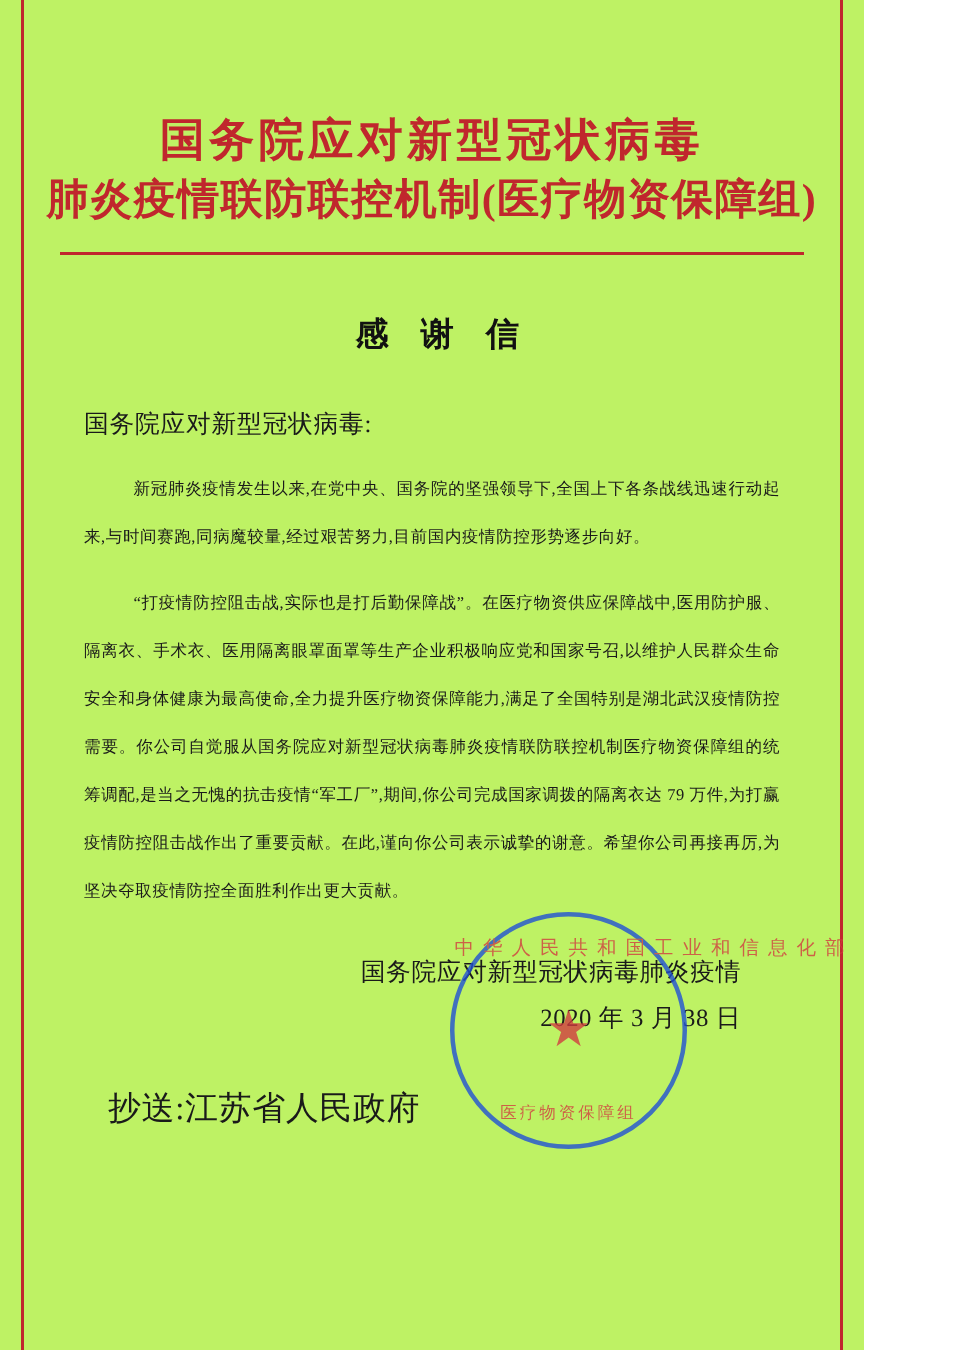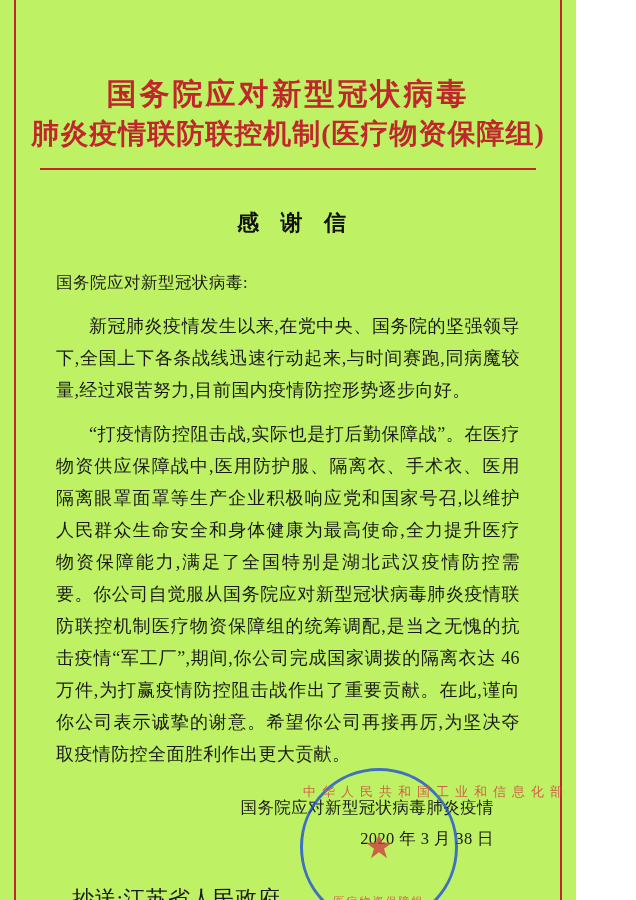--- a/index.html
+++ b/index.html
@@ -71,21 +71,21 @@
     margin: 0 56px 0 56px;
   }
   .addressee {
     margin-top: 30px;
     font-size: 16.5px;
     line-height: 30px;
     letter-spacing: 0.5px;
   }
   .para {
     margin-top: 12px;
-    font-size: 18px;
+    font-size: 11px;
     line-height: 32px;
     text-indent: 33px;
     text-align: justify;
     letter-spacing: 0.4px;
   }
 
   .signature {
     margin-top: 22px;
     text-align: right;
     position: relative;
@@ -159,21 +159,21 @@
     <div class="lh-line first">国务院应对新型冠状病毒</div>
     <div class="lh-line second">肺炎疫情联防联控机制(医疗物资保障组)</div>
   </div>
   <div class="header-rule"></div>
 
   <div class="doc-title">感 谢 信</div>
 
   <div class="body-wrap">
     <div class="addressee">国务院应对新型冠状病毒:</div>
     <div class="para">新冠肺炎疫情发生以来,在党中央、国务院的坚强领导下,全国上下各条战线迅速行动起来,与时间赛跑,同病魔较量,经过艰苦努力,目前国内疫情防控形势逐步向好。</div>
-    <div class="para">“打疫情防控阻击战,实际也是打后勤保障战”。在医疗物资供应保障战中,医用防护服、隔离衣、手术衣、医用隔离眼罩面罩等生产企业积极响应党和国家号召,以维护人民群众生命安全和身体健康为最高使命,全力提升医疗物资保障能力,满足了全国特别是湖北武汉疫情防控需要。你公司自觉服从国务院应对新型冠状病毒肺炎疫情联防联控机制医疗物资保障组的统筹调配,是当之无愧的抗击疫情“军工厂”,期间,你公司完成国家调拨的隔离衣达 46 万件,为打赢疫情防控阻击战作出了重要贡献。在此,谨向你公司表示诚挚的谢意。希望你公司再接再厉,为坚决夺取疫情防控全面胜利作出更大贡献。</div>
+    <div class="para">“打疫情防控阻击战,实际也是打后勤保障战”。在医疗物资供应保障战中,医用防护服、隔离衣、手术衣、医用隔离眼罩面罩等生产企业积极响应党和国家号召,以维护人民群众生命安全和身体健康为最高使命,全力提升医疗物资保障能力,满足了全国特别是湖北武汉疫情防控需要。你公司自觉服从国务院应对新型冠状病毒肺炎疫情联防联控机制医疗物资保障组的统筹调配,是当之无愧的抗击疫情“军工厂”,期间,你公司完成国家调拨的隔离衣达 79 万件,为打赢疫情防控阻击战作出了重要贡献。在此,谨向你公司表示诚挚的谢意。希望你公司再接再厉,为坚决夺取疫情防控全面胜利作出更大贡献。</div>
 
     <div class="signature">
       <div class="seal">
         <div class="seal-text-top">中华人民共和国工业和信息化部</div>
         <div class="seal-star">★</div>
         <div class="seal-text-bottom">医疗物资保障组</div>
       </div>
       <div class="sig-line">国务院应对新型冠状病毒肺炎疫情</div>
       <div class="sig-line">2020 年 3 月 38 日</div>
     </div>

